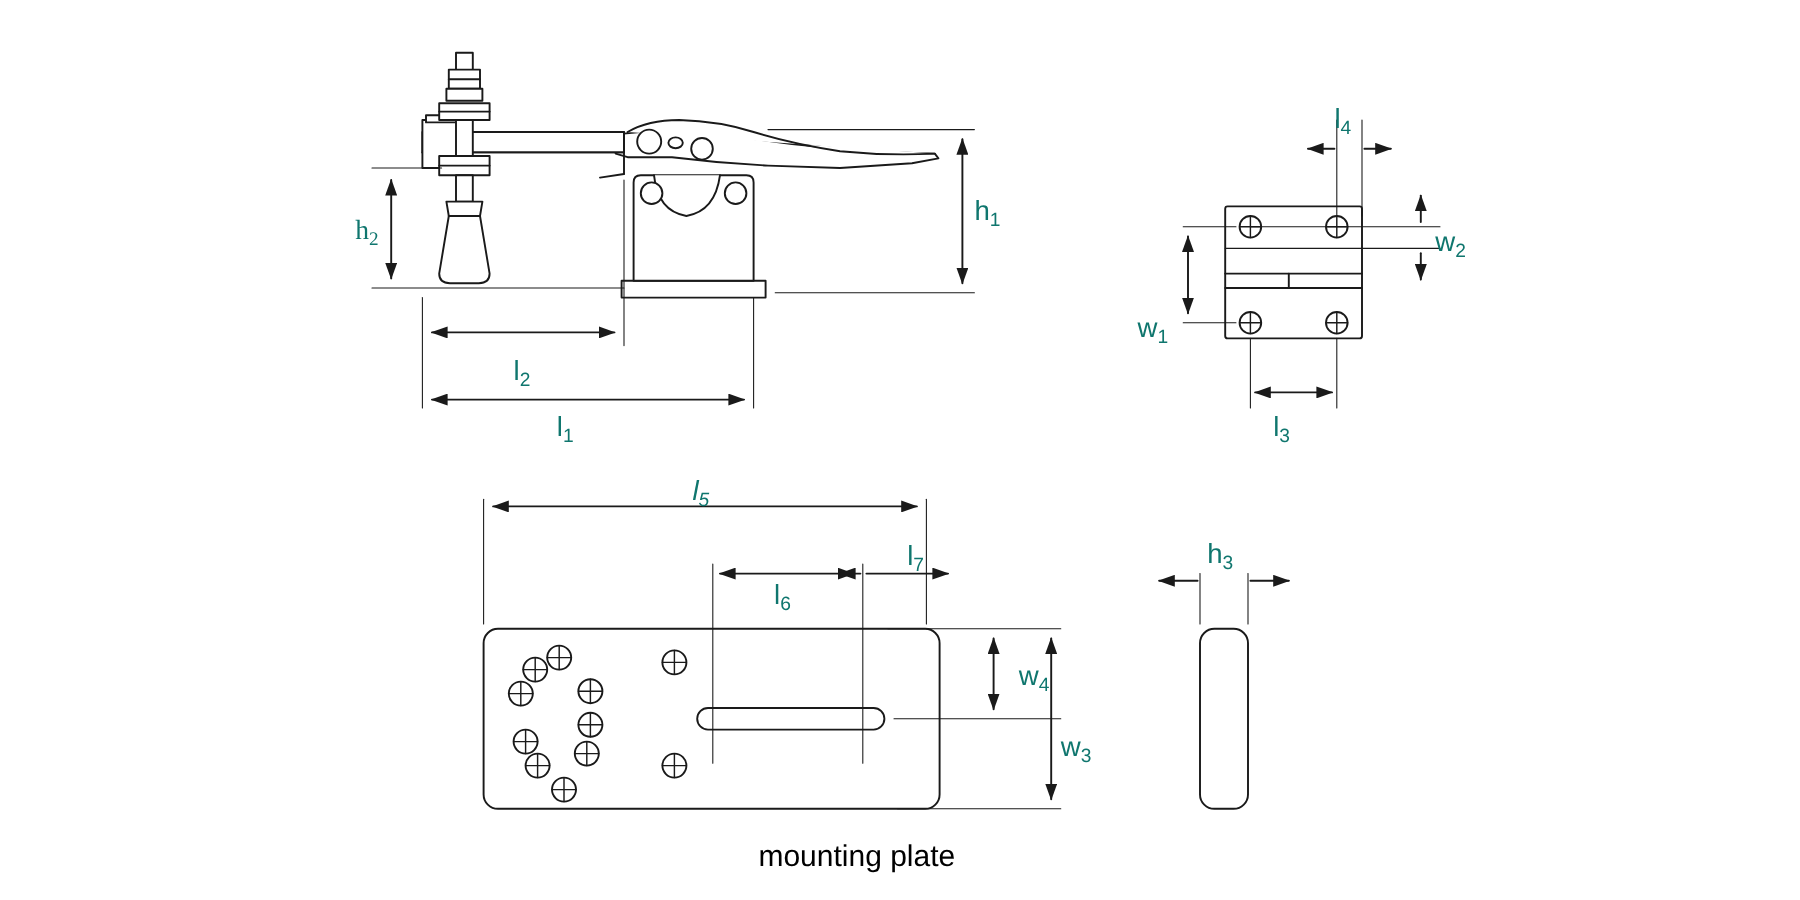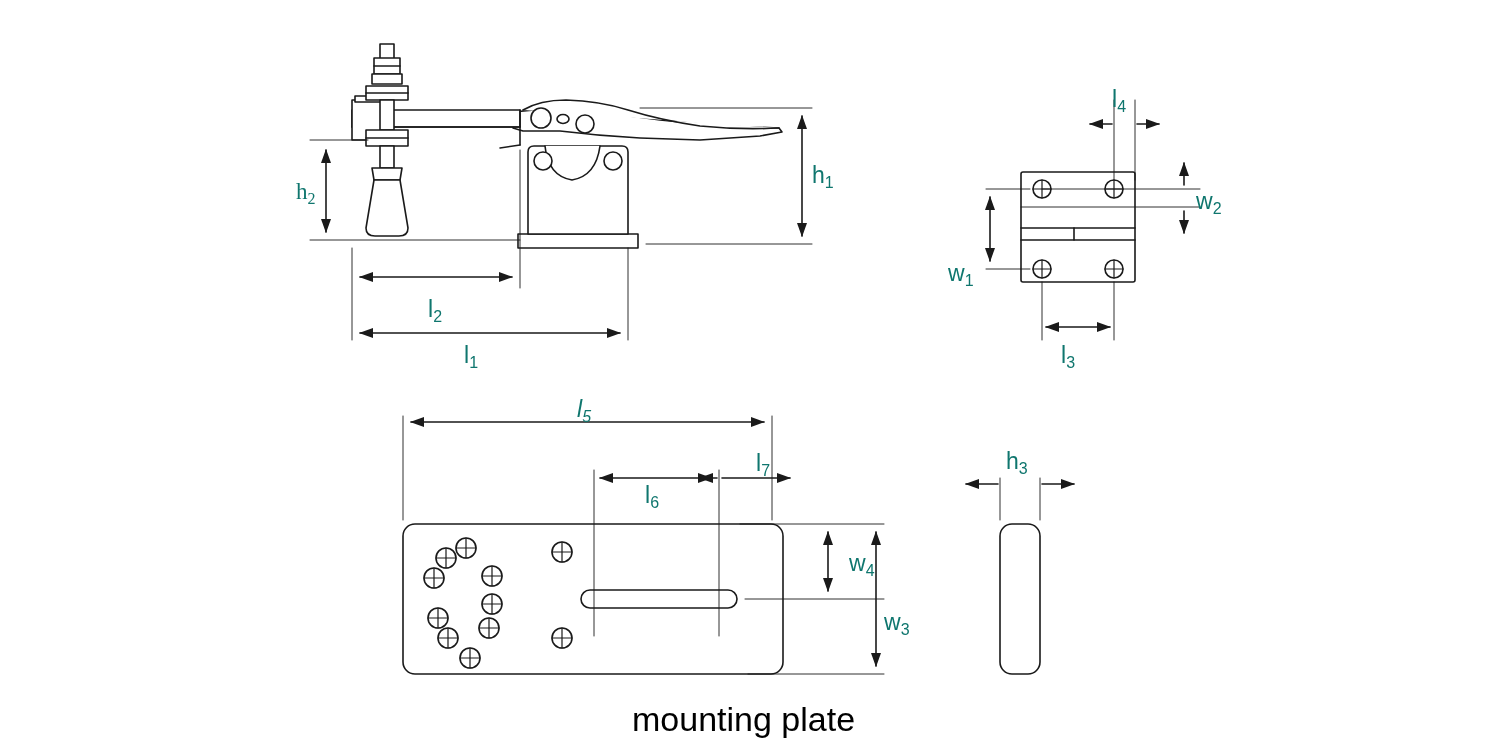--- a/index.html
+++ b/index.html
@@ -32,21 +32,21 @@
   }
   .lbl sub {
     font-size: 16px;
     vertical-align: baseline;
     position: relative;
     top: 5px;
   }
   .caption {
     position: absolute;
     font-family: "Liberation Sans", sans-serif;
-    font-size: 34px;
+    font-size: 25px;
     color: #000000;
     white-space: nowrap;
   }
 </style>
 </head>
 <body>
 
 <div id="stage">
 
   <svg width="1500" height="750" viewBox="0 0 1500 750">

